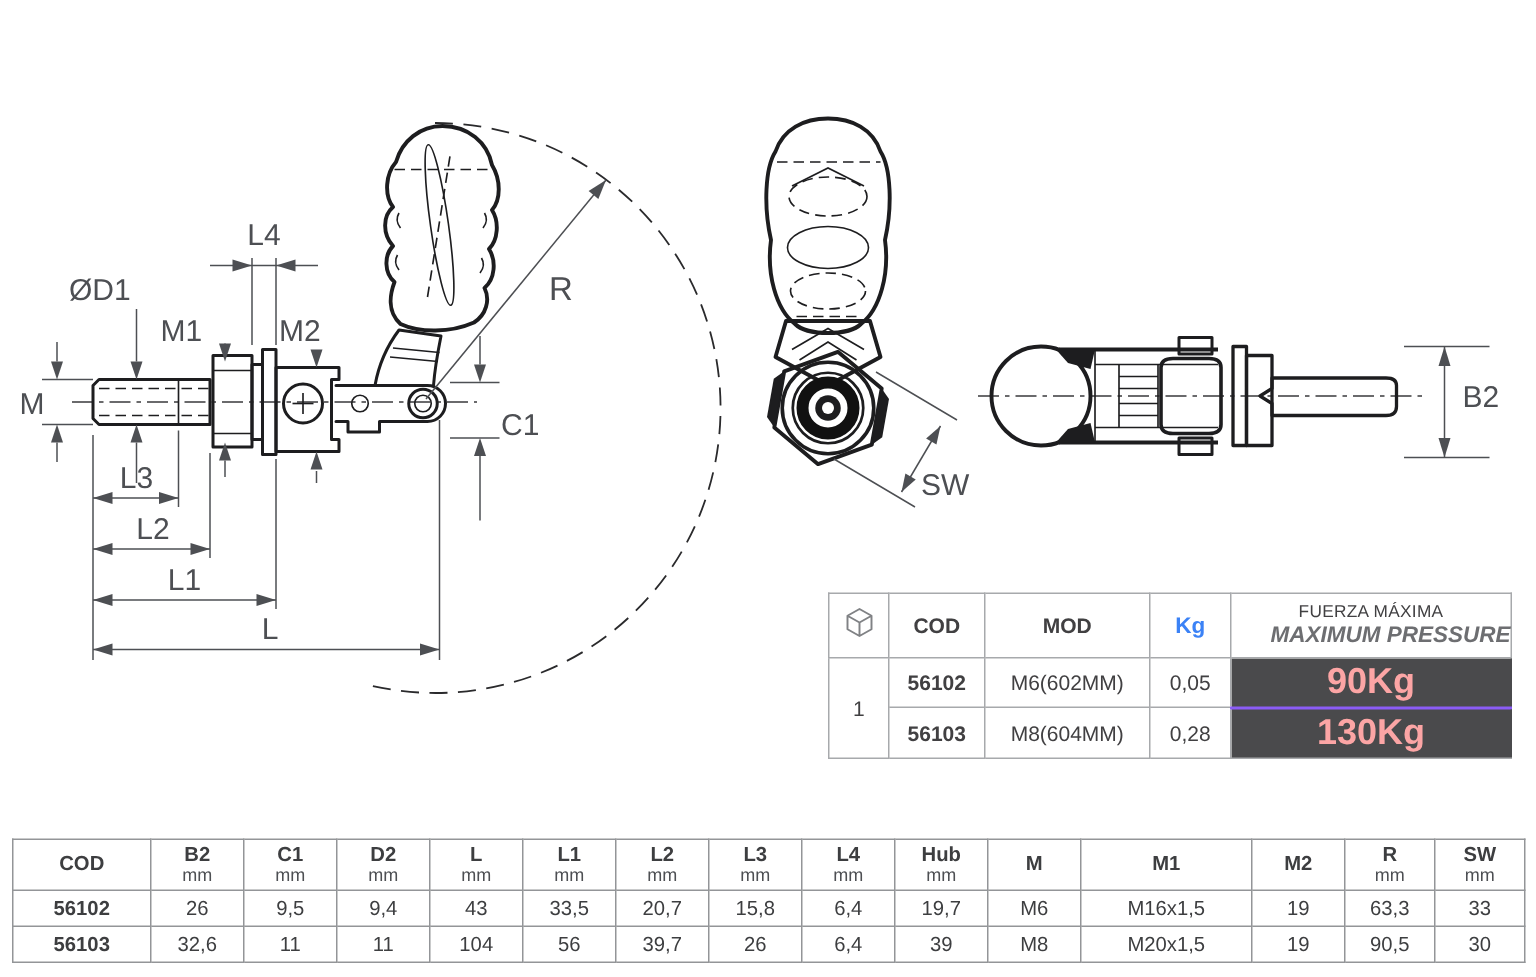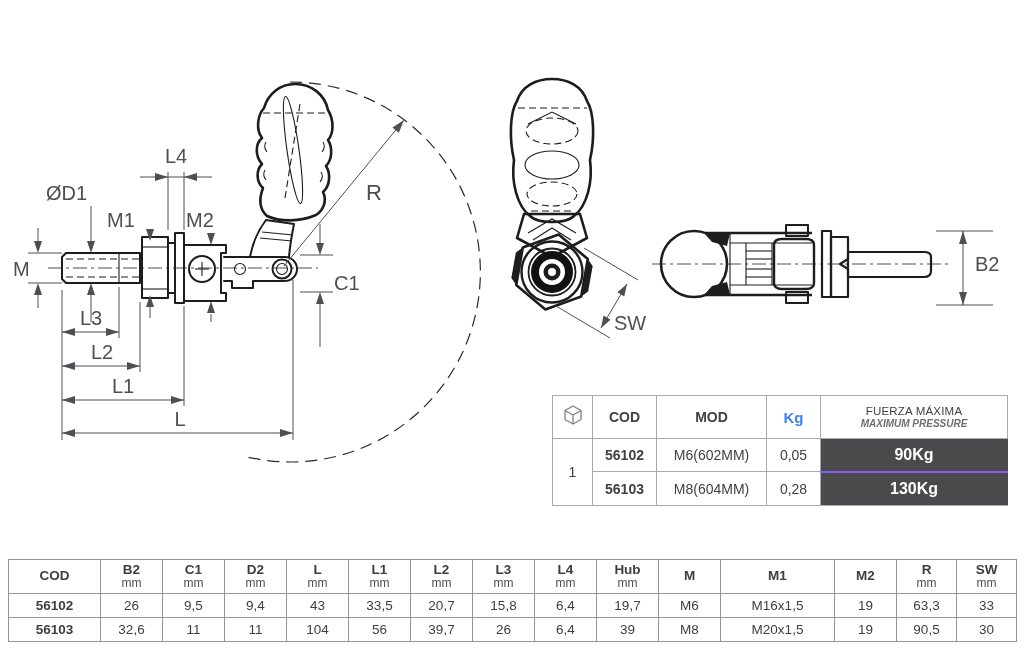--- a/index.html
+++ b/index.html
@@ -23,22 +23,22 @@
   table{border-collapse:collapse;position:absolute;table-layout:fixed;background:#fff;}
   #product-table{left:552px;top:395px;width:455px;}
   #product-table td,#product-table th{border:1px solid #a7a9ac;text-align:center;vertical-align:middle;padding:0;color:#414042;}
   #product-table .hrow{height:43px;}
   #product-table .drow1{height:33px;}
   #product-table .drow2{height:34px;}
   #product-table .bold{font-weight:bold;font-size:14px;}
   #product-table .reg{font-weight:normal;font-size:14px;}
   #product-table .kg-h{font-size:15px;font-weight:bold;color:#3b82f6;}
   .force-h1{display:block;font-size:11.5px;font-weight:normal;color:#414042;letter-spacing:.2px;}
-  .force-h2{display:block;font-size:10px;font-style:italic;color:#6d6e71;margin-top:1px;}
-  #product-table td.dark{background:#4a4a4c;color:#ffffff;font-weight:bold;font-size:16px;border-left:1px solid #4a4a4c;border-right:1px solid #4a4a4c;}
+  .force-h2{display:block;font-size:15px;font-style:italic;color:#6d6e71;margin-top:1px;text-align:right;}
+  #product-table td.dark{background:#4a4a4c;color:#fca5a5;font-weight:bold;font-size:24px;border-left:1px solid #4a4a4c;border-right:1px solid #4a4a4c;}
   #product-table td.dark.second{border-top:2px solid #8b5cf6;}
   
   #spec-table{left:8px;top:559px;width:1008px;}
   #spec-table th,#spec-table td{border:1px solid #939598;text-align:center;vertical-align:middle;padding:0;color:#3d3e40;}
   #spec-table th{height:33px;font-weight:bold;font-size:13.5px;line-height:1.05;}
   #spec-table .unit{display:block;font-size:12px;font-weight:normal;color:#4d4f53;}
   #spec-table td{height:23px;font-size:13.5px;}
   #spec-table td.codcell{font-weight:bold;}
 </style>
 </head>

